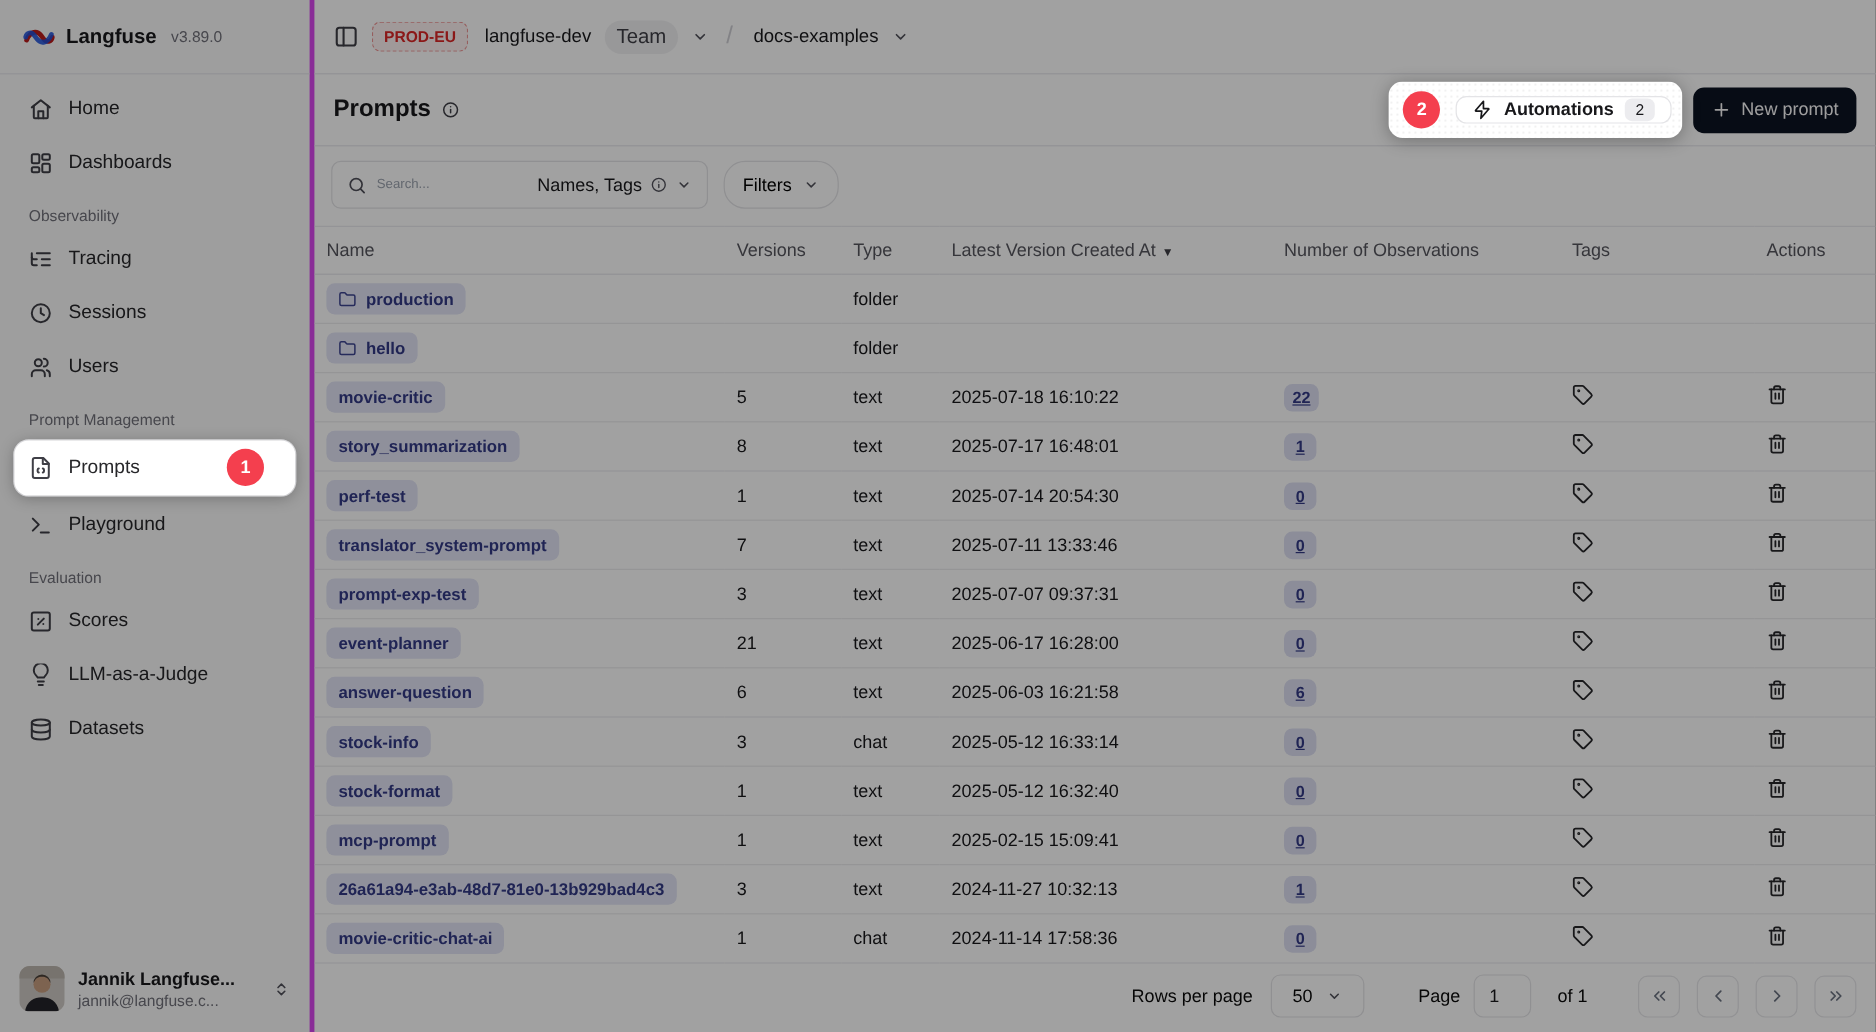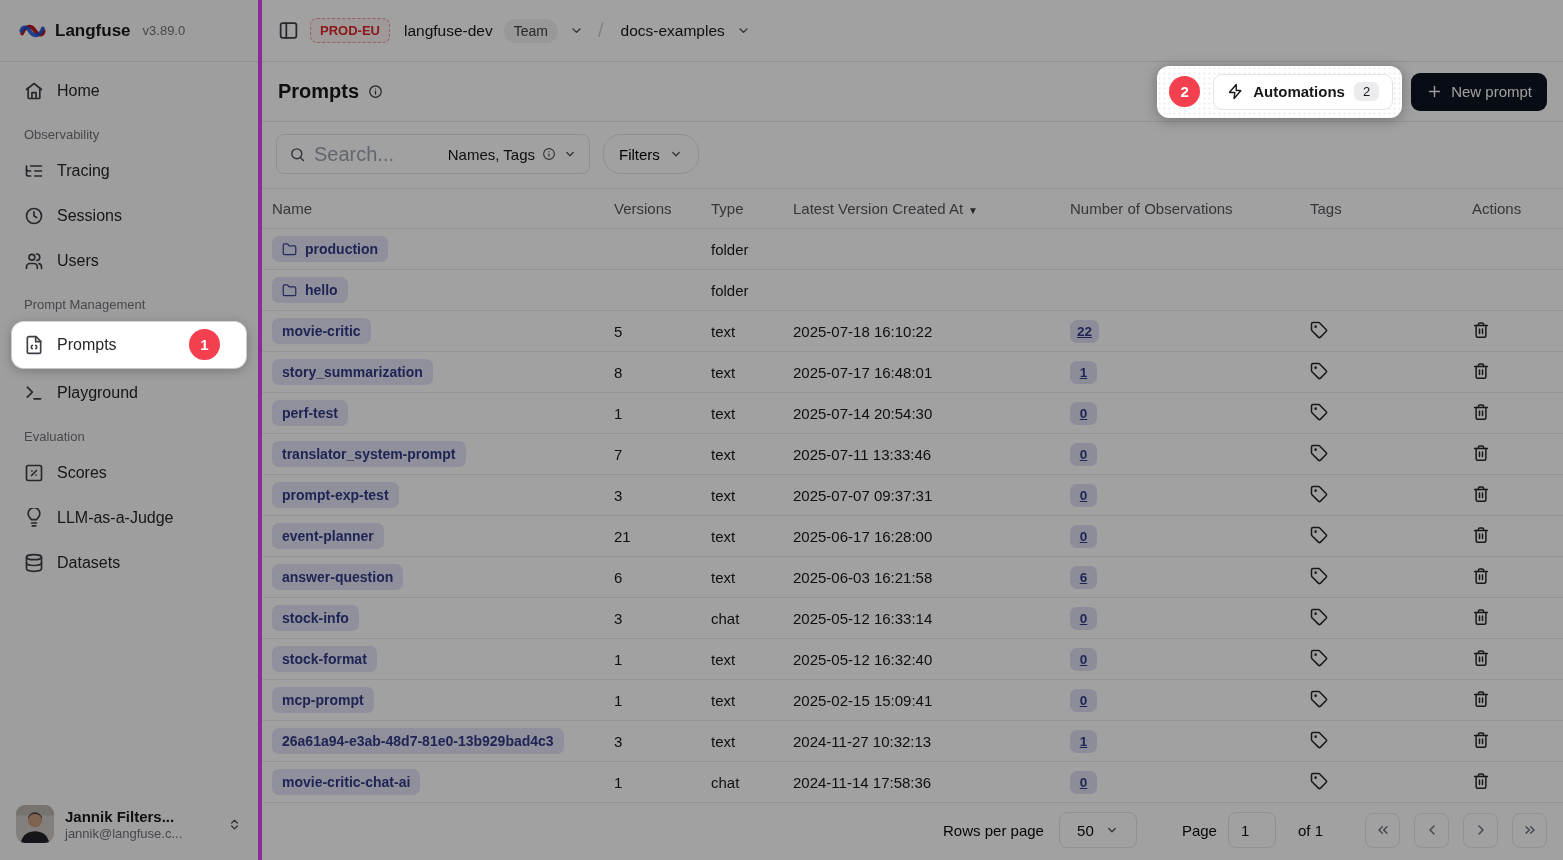--- a/index.html
+++ b/index.html
@@ -39,46 +39,46 @@
   .user .chev { margin-left:auto; color:#52525b; }
 
   
   .main { position:absolute; left:262px; right:0; top:0; bottom:0; display:flex; flex-direction:column; }
   .topbar { height:62px; flex:none; display:flex; align-items:center; gap:11px; padding:0 16px;
             border-bottom:1px solid #e5e7eb; }
   .topbar .panel { color:#3f3f46; }
   .env-badge { font-size:13px; font-weight:600; color:#dc2626; background:#fdf2f2;
                border:1px dashed rgba(220,38,38,.45); border-radius:7px; padding:4px 9px; }
   .org { font-size:15.5px; font-weight:500; margin-left:3px; }
-  .pill-gray { font-size:14px; color:#3f3f46; background:#f1f1f3; border-radius:999px; padding:4px 10px; }
+  .pill-gray { font-size:17px; color:#3f3f46; background:#f1f1f3; border-radius:999px; padding:4px 10px; }
   .mut { color:#52525b; }
   .slash { color:#cfcfd4; font-size:20px; margin:0 3px; }
 
   .page-header { height:60px; flex:none; display:flex; align-items:center; padding:0 16px;
                  border-bottom:1px solid #e5e7eb; }
   .page-title { font-size:20px; font-weight:700; }
   .page-header .info { color:#3f3f46; margin-left:9px; }
   .ph-right { margin-left:auto; display:flex; align-items:center; gap:9px; }
   .spotlight-box { position:relative; z-index:60; display:flex; align-items:center; gap:13px;
                    background:#fff; border-radius:12px; padding:8px 9px 8px 12px;
                    box-shadow:0 2px 14px rgba(0,0,0,.3);
                    background-image:radial-gradient(rgba(0,0,0,.055) 1px, transparent 1.2px);
                    background-size:5px 5px; }
-  .btn-outline { display:flex; align-items:center; gap:9px; height:36px; padding:0 13px;
+  .btn-outline { display:flex; align-items:center; gap:9px; height:23px; padding:0 13px;
                  border:1px solid #e4e4e7; border-radius:9px; background:#fff;
                  font-size:15px; font-weight:600; color:#18181b; cursor:pointer; }
   .count-pill { background:#ececef; border-radius:6px; padding:2px 9px; font-size:13px; font-weight:500; }
   .btn-primary { display:flex; align-items:center; gap:8px; height:38px; padding:0 15px;
                  border:none; border-radius:9px; background:#0c1322; color:#fafafa;
                  font-size:15px; font-weight:500; cursor:pointer; }
 
   .filter-row { flex:none; display:flex; align-items:center; gap:13px; padding:12px 14px 14px; }
   .search-box { width:314px; height:40px; border:1px solid #e4e4e7; border-radius:8px;
                 display:flex; align-items:center; gap:8px; padding:0 12px; color:#52525b; background:#fff; }
-  .search-box input { border:0; outline:0; flex:1; font:inherit; font-size:20px; color:#18181b;
+  .search-box input { border:0; outline:0; flex:1; font:inherit; font-size:11px; color:#18181b;
                       background:transparent; min-width:0; }
   .search-box input::placeholder { color:#9ca3af; }
   .scope { display:flex; align-items:center; gap:7px; font-size:15px; font-weight:500; color:#18181b; }
   .btn-filters { height:40px; padding:0 15px; border:1px solid #e4e4e7; border-radius:18px; background:#fff;
                  display:flex; align-items:center; gap:9px; font-size:15px; font-weight:500; cursor:pointer; }
 
   .table-wrap { flex:1; overflow:hidden; }
   table { width:100%; border-collapse:collapse; table-layout:fixed; }
   th { height:40px; text-align:left; font-size:15px; font-weight:500; color:#56565e; padding:0 10px;
        border-top:1px solid #e5e7eb; border-bottom:1px solid #e5e7eb; white-space:nowrap; overflow:hidden; }
@@ -129,20 +129,31 @@
     <div class="side-item">
           <span class="ic " style="width:20px;height:20px">
             <svg viewBox="0 0 24 24" fill="none" stroke="currentColor" stroke-width="2" stroke-linecap="round" stroke-linejoin="round">
               <path d="M3 10.2 12 3l9 7.2"></path>
               <path d="M5 8.6V20a1 1 0 0 0 1 1h12a1 1 0 0 0 1-1V8.6"></path>
               <path d="M9.5 21v-7h5v7"></path>
             </svg>
           </span>
           <span>Home</span>
         </div>
+        <div class="side-item">
+          <span class="ic " style="width:20px;height:20px">
+            <svg viewBox="0 0 24 24" fill="none" stroke="currentColor" stroke-width="2" stroke-linecap="round" stroke-linejoin="round">
+              <rect x="3" y="3" width="7.5" height="9" rx="1.5"></rect>
+              <rect x="13.5" y="3" width="7.5" height="5.5" rx="1.5"></rect>
+              <rect x="13.5" y="12.5" width="7.5" height="8.5" rx="1.5"></rect>
+              <rect x="3" y="16" width="7.5" height="5" rx="1.5"></rect>
+            </svg>
+          </span>
+          <span>Dashboards</span>
+        </div>
         <div class="side-heading">Observability</div>
         <div class="side-item">
           <span class="ic " style="width:20px;height:20px">
             <svg viewBox="0 0 24 24" fill="none" stroke="currentColor" stroke-width="2" stroke-linecap="round" stroke-linejoin="round">
               <path d="M21 12h-8"></path>
               <path d="M21 6H8"></path>
               <path d="M21 18h-8"></path>
               <path d="M3 6v4c0 1.1.9 2 2 2h3"></path>
               <path d="M3 10v6c0 1.1.9 2 2 2h3"></path>
             </svg>
@@ -229,21 +240,21 @@
       <span class="avatar">
         <svg viewBox="0 0 40 40">
           <rect width="40" height="40" fill="#cfcac4"></rect>
           <rect width="40" height="11" fill="#bdb7af"></rect>
           <circle cx="20" cy="16" r="7.5" fill="#c79d7f"></circle>
           <path d="M12.5 15a7.5 7.5 0 0 1 15 0c-2-4.5-4-5.6-7.5-5.6s-5.5 1.1-7.5 5.6z" fill="#4a4038"></path>
           <path d="M5 40c1.5-9 8-12.5 15-12.5S33.5 31 35 40z" fill="#24242a"></path>
         </svg>
       </span>
       <span class="user-meta">
-        <div class="user-name">Jannik Filters...</div>
+        <div class="user-name">Jannik Langfuse...</div>
         <div class="user-email">jannik@langfuse.c...</div>
       </span>
       <span class="ic chev" style="width:15px;height:15px">
         <svg viewBox="0 0 24 24" fill="none" stroke="currentColor" stroke-width="2.2" stroke-linecap="round" stroke-linejoin="round">
             <path d="m7.5 14.5 4.5 4.5 4.5-4.5"></path>
             <path d="m7.5 9.5 4.5-4.5 4.5 4.5"></path>
           </svg>
       </span>
     </div>
   </aside>

